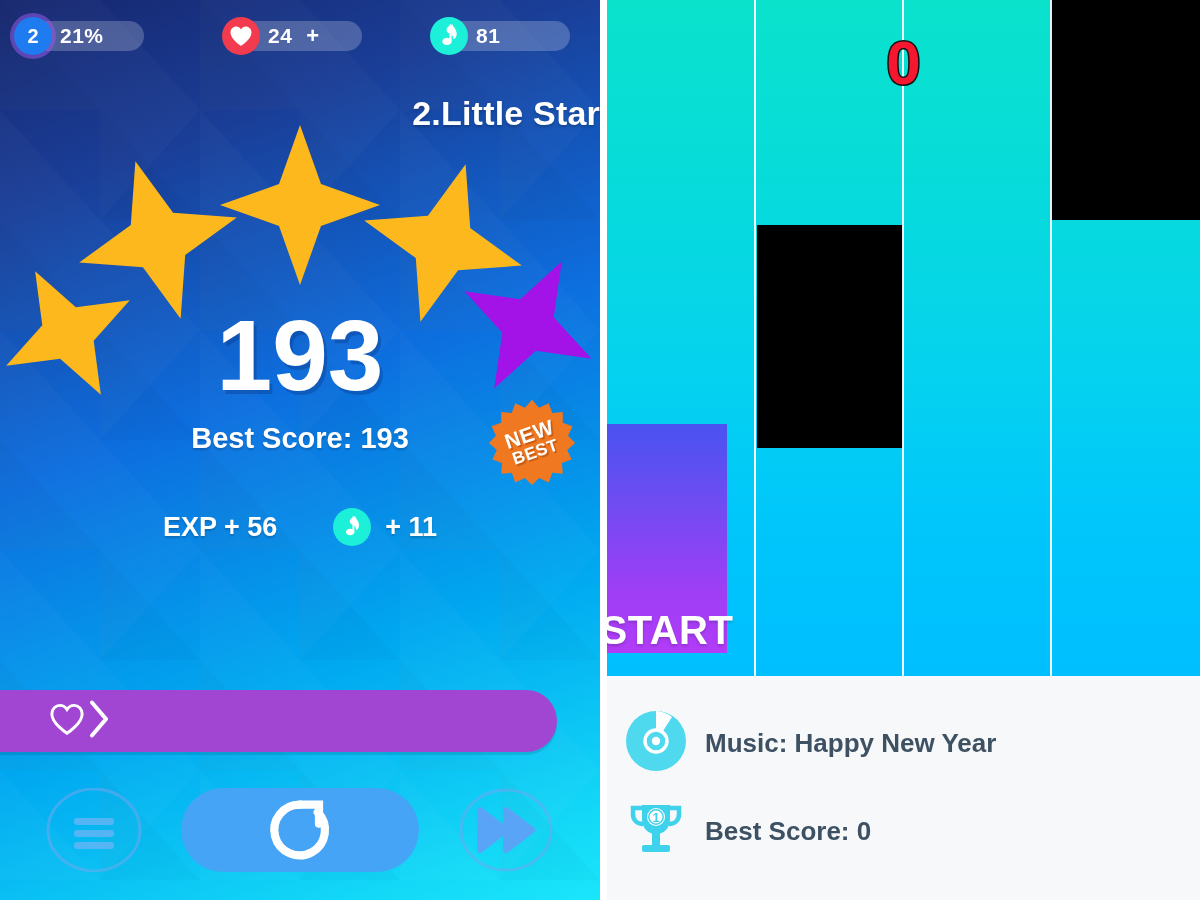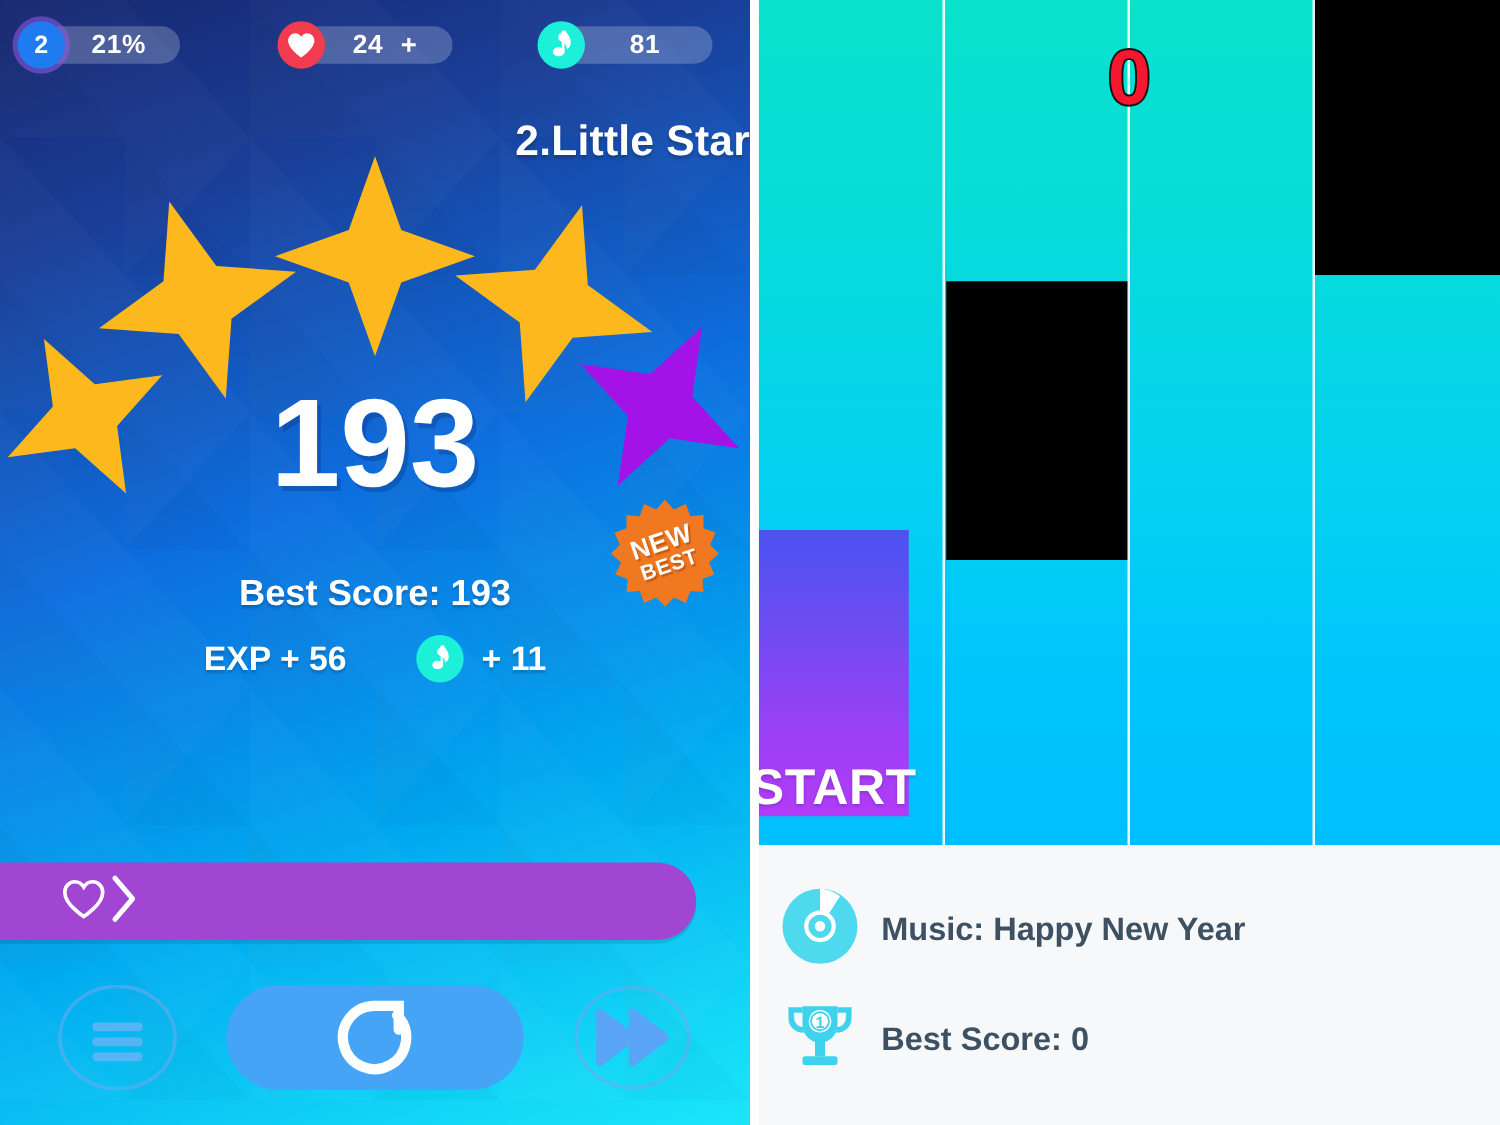--- a/index.html
+++ b/index.html
@@ -13,21 +13,21 @@
     background:linear-gradient(160deg,#16276e 0%,#1a3d96 18%,#0d6ede 44%,#00a8f0 70%,#13d8f7 92%,#1ae6fb 100%);
   }
   #poly-overlay { position:absolute; inset:0; opacity:.40; pointer-events:none; }
 
   
   #stat-bar { position:absolute; top:16px; left:0; width:600px; height:44px; }
   .stat { position:absolute; height:40px; display:flex; align-items:center; }
   .stat-pill {
     height:30px; background:rgba(255,255,255,.22); border-radius:15px;
     display:flex; align-items:center; padding:0 14px 0 34px; margin-left:-26px;
-    color:#fff; font-size:21px; font-weight:bold; letter-spacing:.5px;justify-content:center;
+    color:#fff; font-size:21px; font-weight:bold; letter-spacing:.5px;
   }
   .stat-pill.wide { min-width:128px; }
   .badge-circle {
     position:relative; z-index:3; width:38px; height:38px; border-radius:50%;
     display:flex; align-items:center; justify-content:center;
     color:#fff; font-size:20px; font-weight:bold;
   }
   #level-badge { background:#1f7bf0; box-shadow:0 0 0 4px rgba(150,90,230,.55); }
   #heart-badge { background:#f23b4e; }
   #note-badge  { background:#1df0d8; }
@@ -38,21 +38,21 @@
      color:#fff; font-size:34px; font-weight:bold; letter-spacing:.2px;
      text-shadow:0 2px 3px rgba(0,0,0,.22); }
 
   
   #stars-layer { position:absolute; top:0; left:0; width:600px; height:420px; }
 
   
   #score-value { position:absolute; top:305px; left:0; width:600px; text-align:center;
       color:#fff; font-size:100px; font-weight:bold; line-height:1;
       text-shadow:3px 4px 0 rgba(10,50,120,.33); }
-  #best-score-line { position:absolute; top:459px; left:0; width:600px; text-align:center;
+  #best-score-line { position:absolute; top:422px; left:0; width:600px; text-align:center;
       color:#fff; font-size:29px; font-weight:bold; text-shadow:0 2px 2px rgba(0,0,0,.18); }
   #rewards-row { position:absolute; top:508px; left:0; width:600px;
       display:flex; align-items:center; justify-content:center; gap:56px;
       color:#fff; font-size:27px; font-weight:bold; text-shadow:0 2px 2px rgba(0,0,0,.18); }
   #coin-reward { display:flex; align-items:center; gap:14px; }
   #coin-badge { width:38px; height:38px; border-radius:50%; background:#1df0d8;
       display:flex; align-items:center; justify-content:center; }
 
   
   #new-best-badge { position:absolute; top:398px; left:487px; width:90px; height:88px; }

